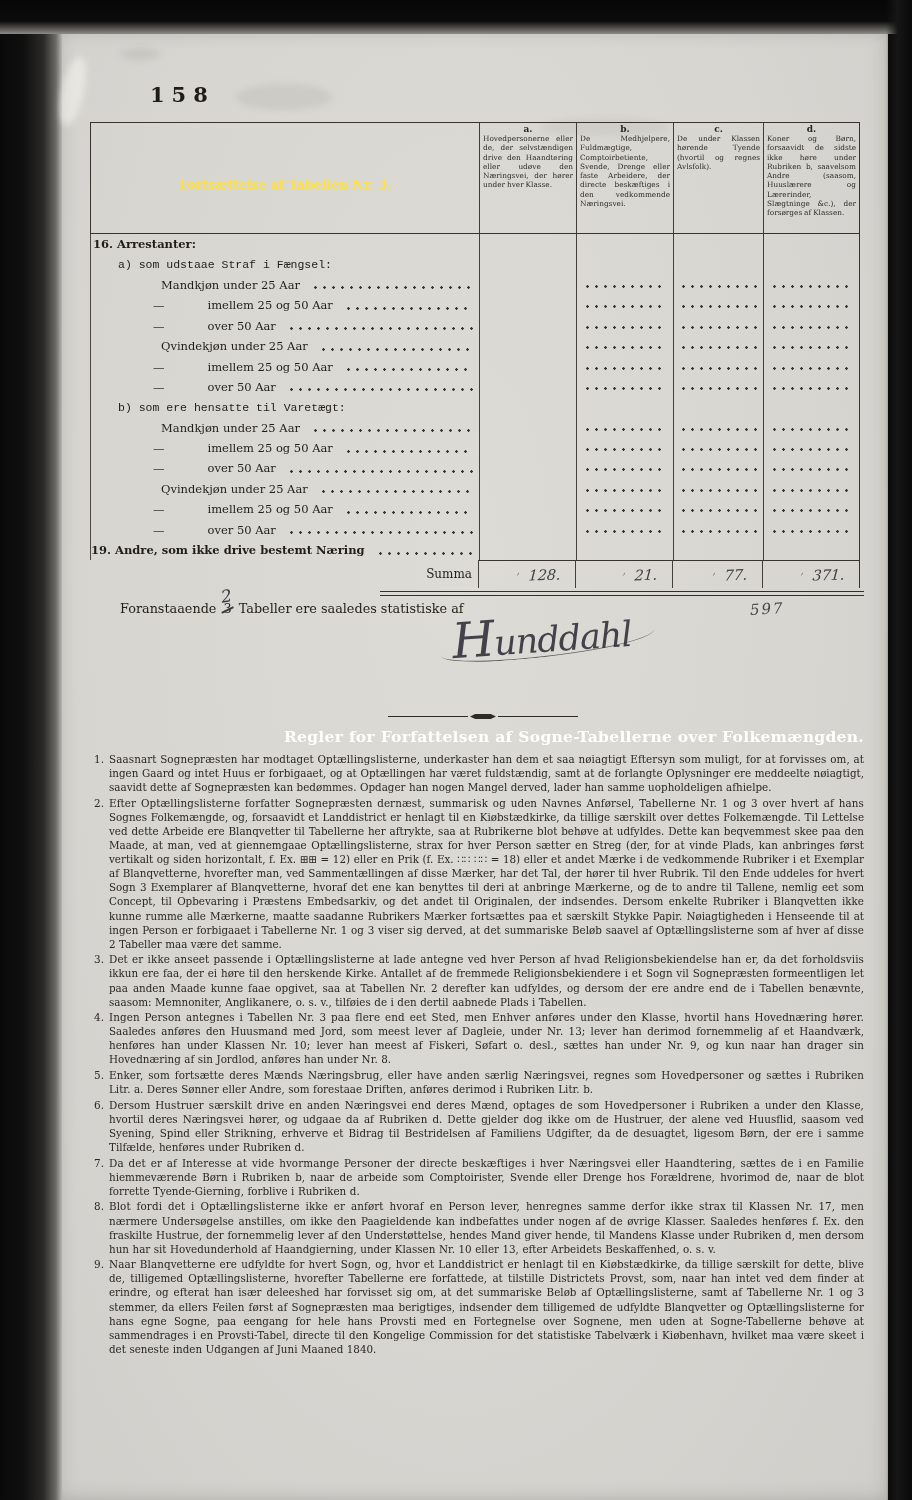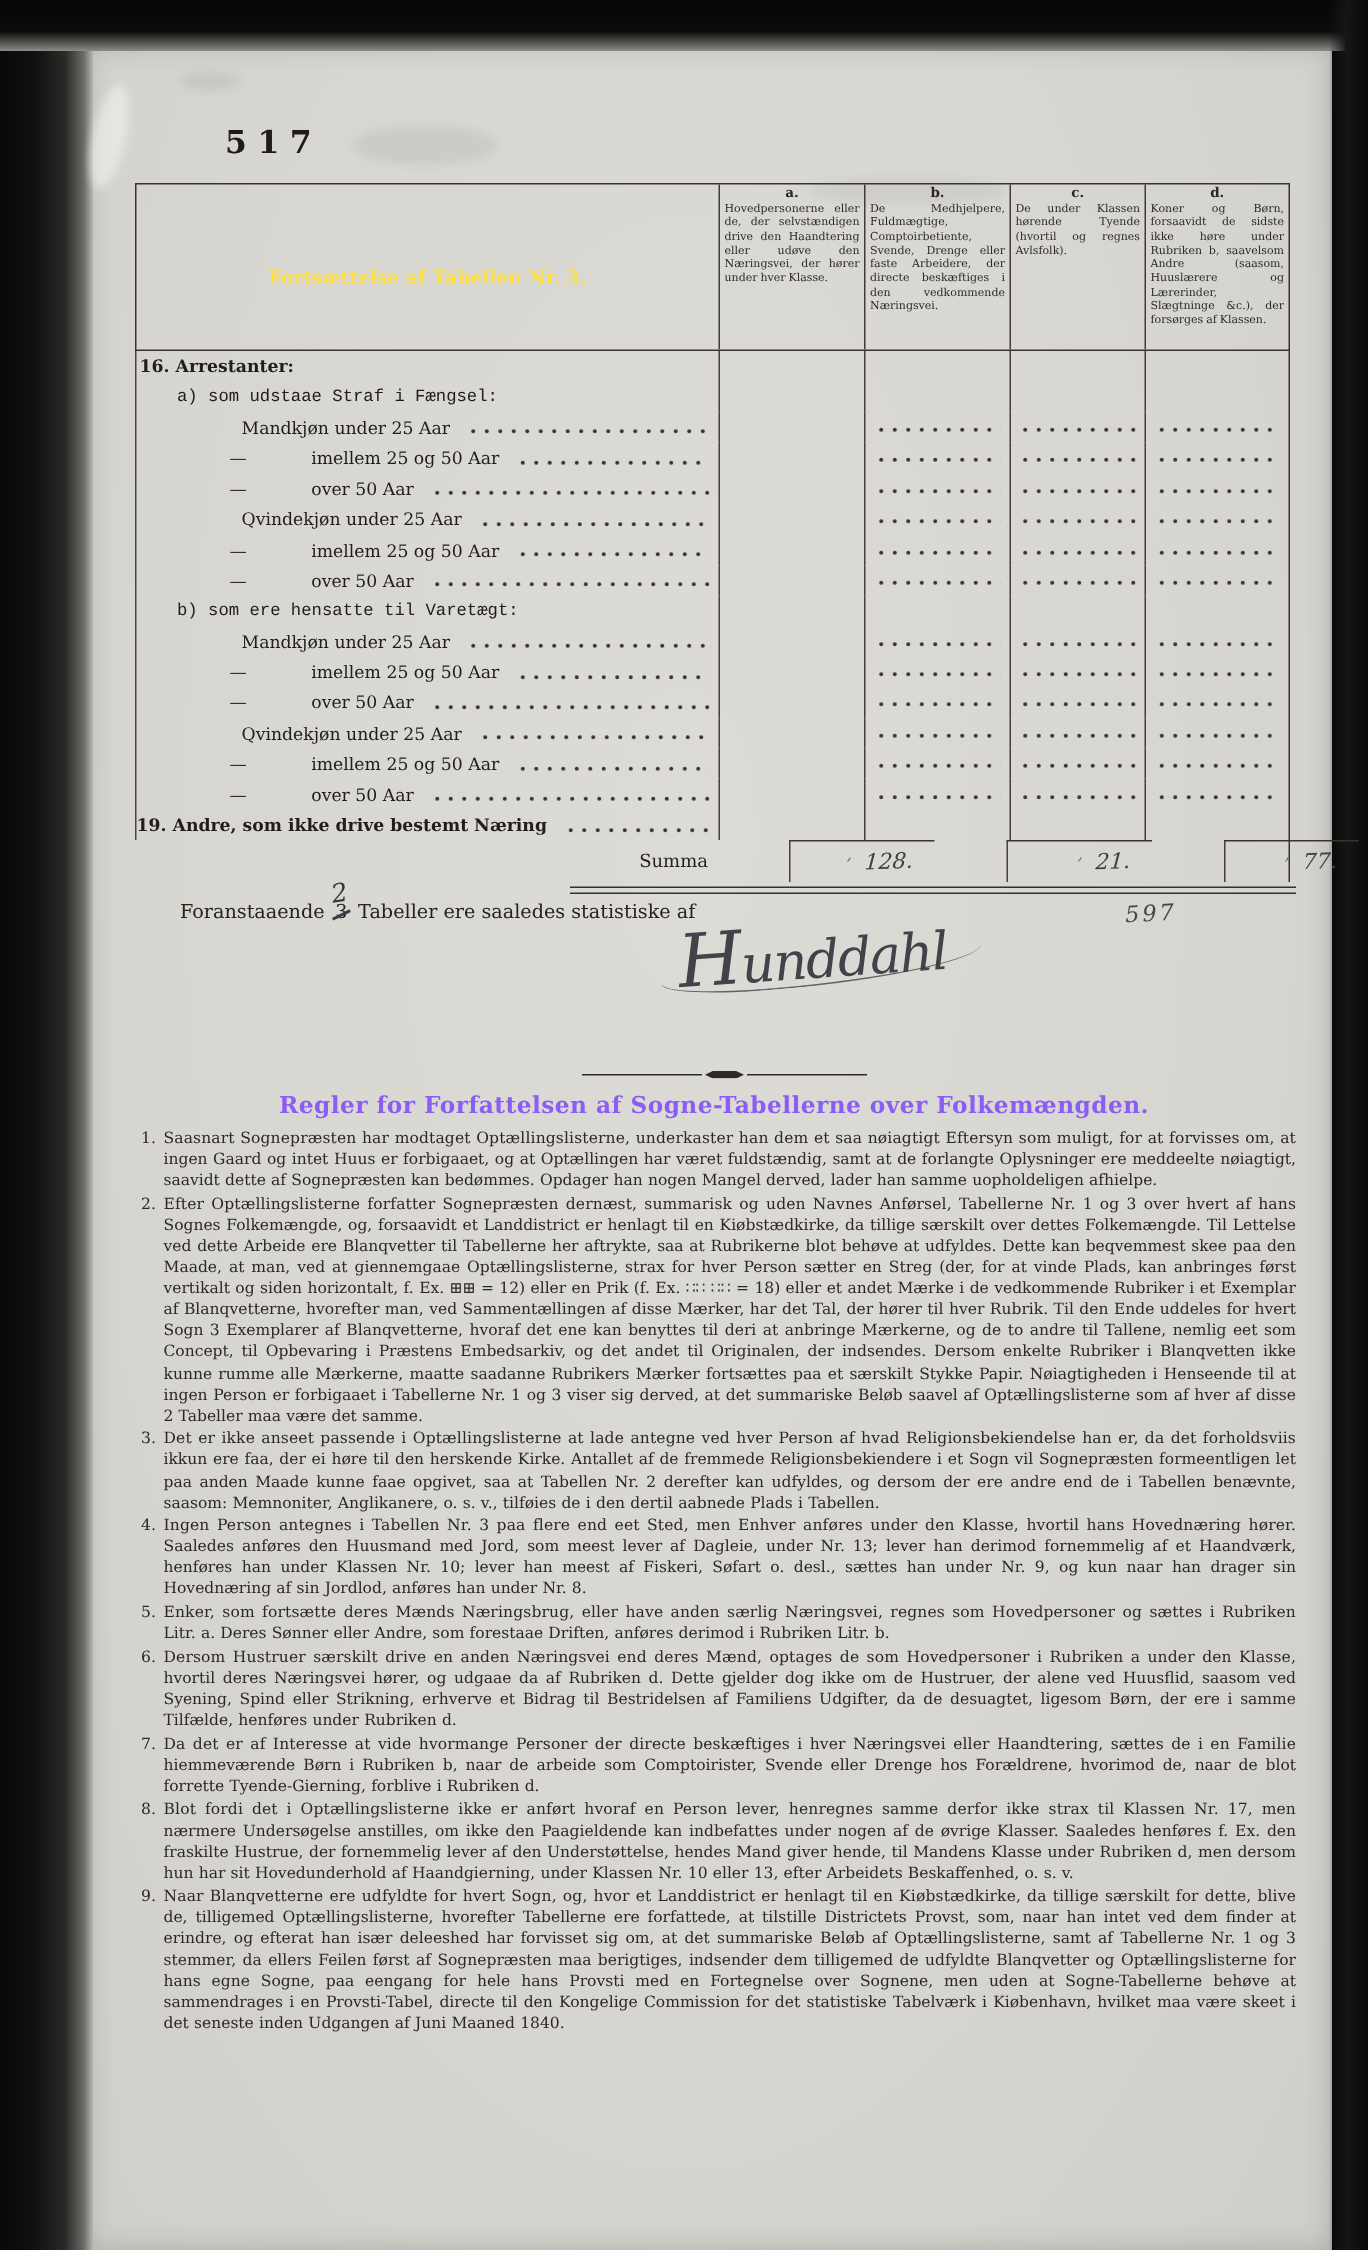--- a/index.html
+++ b/index.html
@@ -40,21 +40,21 @@
   .lab-dash{margin-left:62px;letter-spacing:-1px;color:#343028;}
   .lab-dash2{margin-left:34px;padding-left:10px;}
   .lab-num{margin-left:0px;font-weight:bold;}
   .dots{flex:1;height:5px;margin:6px 6px 0 9px;
         background-image:radial-gradient(circle,#3a362e 1.05px,rgba(0,0,0,0) 1.5px);
         background-size:9px 5px;background-position:2px 50%;background-repeat:repeat-x;}
   .cdots{position:absolute;left:6%;right:6%;top:50%;height:5px;margin-top:-1px;
         background-image:radial-gradient(circle,#3a362e 1.05px,rgba(0,0,0,0) 1.5px);
         background-size:9px 5px;background-position:0 50%;background-repeat:repeat-x;}
   .summa{display:grid;grid-template-columns:388px 97px 97px 90px 1fr;height:28px;
-         position:relative;border-right:1.4px solid #38342d;gap:48px;}
+         position:relative;border-right:1.4px solid #38342d;}
   .summa .scell{border-left:1px solid #443f38;border-top:1.4px solid #38342d;
                 display:flex;align-items:center;justify-content:flex-end;}
   .summa .slab{display:flex;align-items:center;justify-content:flex-end;
                padding-right:6px;font-size:12px;color:#221f1a;}
   .hw{font-style:italic;font-size:14.5px;color:#403e46;padding-right:14px;
       transform:rotate(-2deg) skewX(-6deg);}
   .hw::before{content:"’";opacity:.65;margin-right:9px;font-size:11px;}
   .dblrule{position:absolute;left:290px;right:-5px;bottom:-8px;height:3.6px;
            border-top:1.5px solid #33302a;border-bottom:1.5px solid #33302a;}
   
@@ -70,22 +70,22 @@
   .sigflourish{position:absolute;left:440px;top:628px;width:215px;height:28px;
        border-bottom:1.7px solid rgba(47,46,55,.7);border-radius:0 0 100% 55%;
        transform:rotate(-5deg);}
   .hwtotal{position:absolute;left:750px;top:600px;font-style:italic;font-size:15px;
        color:#46444c;letter-spacing:2px;transform:rotate(-3deg);}
   
   .orn{position:absolute;left:388px;top:714px;width:190px;display:flex;align-items:center;}
   .orn .l{flex:1;height:1.4px;background:#2e2b26;}
   .orn .c{width:26px;height:5px;background:#2e2b26;margin:0 2px;
           clip-path:polygon(0 50%,20% 0,80% 0,100% 50%,80% 100%,20% 100%);}
-  .rhead{position:absolute;left:88px;top:727px;width:776px;text-align:center;
-         font-size:15.5px;font-weight:bold;color:#8b5cf6;letter-spacing:.3px;}
+  .rhead{position:absolute;left:88px;top:727px;width:776px;text-align:right;
+         font-size:15.5px;font-weight:bold;color:#ffffff;letter-spacing:.3px;}
   .rules{position:absolute;left:88px;top:752px;width:776px;}
   .rule{display:flex;margin-bottom:1.5px;}
   .rnum{flex:none;width:16px;text-align:right;margin-right:5px;font-size:10.4px;
         line-height:14.1px;color:#2b2722;}
   .rtext{flex:1;text-align:justify;font-size:10.35px;line-height:14.1px;color:#2b2722;
          word-spacing:.2px;}
   .rtext::first-line{letter-spacing:.1px;}
 </style>
 </head>
 <body>
@@ -94,21 +94,21 @@
   <div class="paper"></div>
   <div class="gutter"></div>
   <div class="topband"></div>
   <div class="rightband"></div>
 
   <div class="smudge" style="left:62px;top:56px;width:22px;height:70px;background:rgba(245,245,240,.55);transform:rotate(12deg);"></div>
   <div class="smudge" style="left:236px;top:84px;width:96px;height:26px;background:rgba(150,148,140,.18);"></div>
   <div class="smudge" style="left:540px;top:118px;width:130px;height:18px;background:rgba(150,148,140,.14);"></div>
   <div class="smudge" style="left:120px;top:48px;width:40px;height:12px;background:rgba(160,158,150,.25);"></div>
 
-  <div class="pageno">517</div>
+  <div class="pageno">158</div>
 
   <div class="tbl">
     <div class="thead">
       <div class="thcell ttitle-cell" style="border-left:none;">
         <div class="ttitle">Fortsættelse af Tabellen Nr. 3.</div>
       </div>
 
     <div class="thcell">
           <div class="letter">a.</div>
           <div class="desc">Hovedpersonerne eller de, der selvstændigen drive den Haandtering eller udøve den Næringsvei, der hører under hver Klasse.</div>

